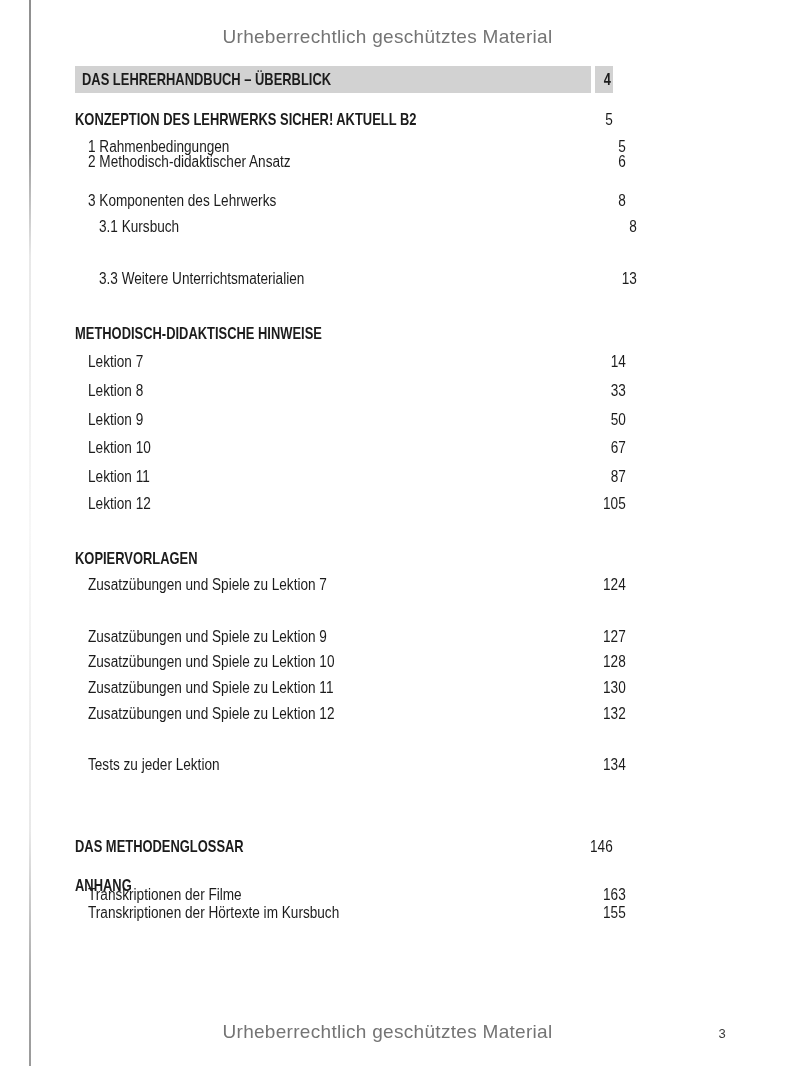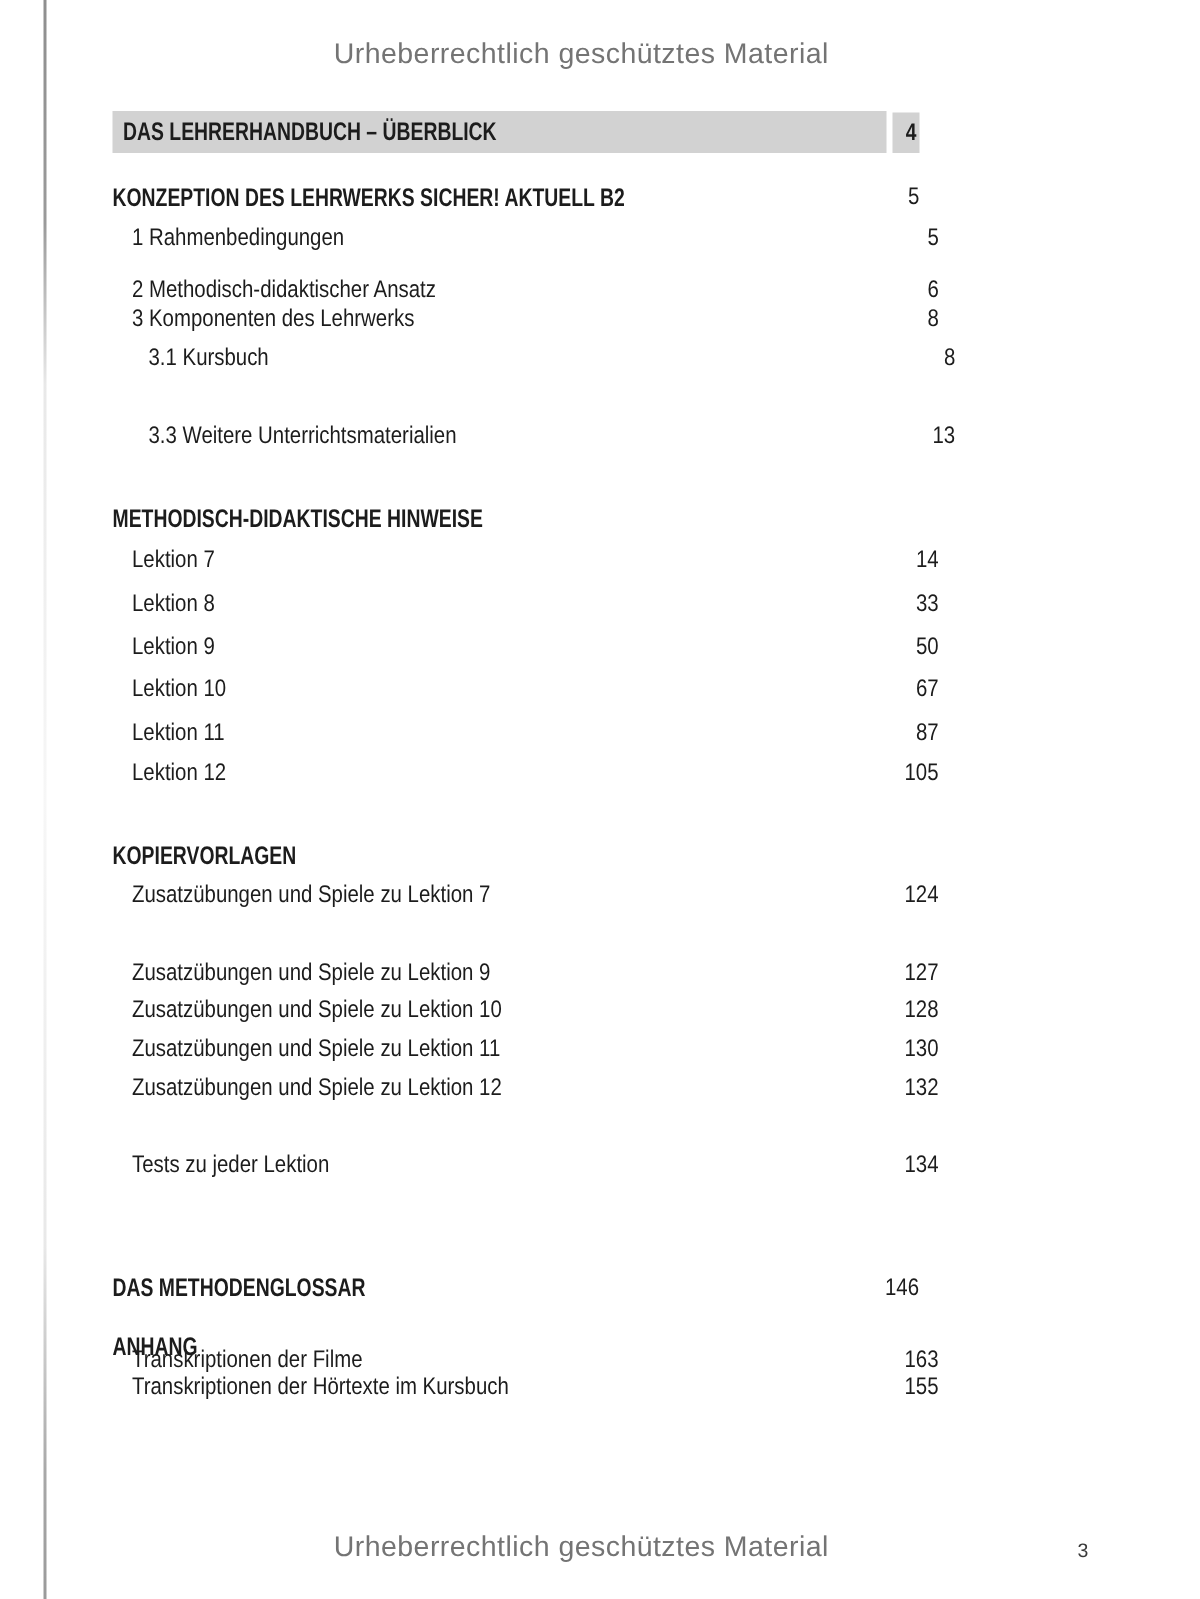--- a/index.html
+++ b/index.html
@@ -21,31 +21,31 @@
   }
   .watermark.top{top:25px;}
   .watermark.bottom{top:1020px;}
   .folio{
     position:absolute;left:714px;top:1026px;width:16px;text-align:center;
     font-size:13px;color:#3a3a3a;
   }
   .content{position:absolute;left:75px;top:0;width:538px;height:1000px;}
   .banner{
     position:absolute;top:66px;left:0;width:538px;height:44px;
-    display:flex;align-items:center;
+    display:flex;align-items:flex-start;
   }
   .banner .bl{
     flex:1;background:#d2d2d2;line-height:27px;padding-left:7px;
     white-space:nowrap;overflow:visible;
   }
   .banner .bp{
     width:18px;margin-left:4px;background:#d2d2d2;line-height:27px;
     text-align:right;padding-right:2px;box-sizing:border-box;
   }
-  .row{position:absolute;left:0;width:538px;height:20px;line-height:20px;margin-top:12px;}
+  .row{position:absolute;left:0;width:538px;height:20px;line-height:20px;}
   .row.i1{padding-left:13px;}
   .row.i2{padding-left:24px;}
   .lbl{
     display:inline-block;white-space:nowrap;
     font-size:16px;transform:scaleX(0.85);transform-origin:0 50%;
   }
   .h .lbl, .banner .bl .lbl{
     font-weight:bold;font-size:17px;transform:scaleX(0.76);
   }
   .pg{
@@ -66,21 +66,21 @@
 
 <div class="content">
 
   <div class="banner">
     <div class="bl"><span class="lbl">DAS LEHRERHANDBUCH – ÜBERBLICK</span></div>
     <div class="bp"><span class="pg">4</span></div>
   </div>
 
   <div class="row h" style="top:110px"><span class="lbl">KONZEPTION DES LEHRWERKS SICHER! AKTUELL B2</span><span class="pg">5</span></div>
   <div class="row i1" style="top:137px"><span class="lbl">1 Rahmenbedingungen</span><span class="pg">5</span></div>
-  <div class="row i1" style="top:172px"><span class="lbl">2 Methodisch-didaktischer Ansatz</span><span class="pg">6</span></div>
+  <div class="row i1" style="top:152px"><span class="lbl">2 Methodisch-didaktischer Ansatz</span><span class="pg">6</span></div>
   <div class="row i1" style="top:191px"><span class="lbl">3 Komponenten des Lehrwerks</span><span class="pg">8</span></div>
   <div class="row i2" style="top:217px"><span class="lbl">3.1 Kursbuch</span><span class="pg">8</span></div>
   <div class="row i2" style="top:269px"><span class="lbl">3.3 Weitere Unterrichtsmaterialien</span><span class="pg">13</span></div>
 
   <div class="row h" style="top:324px"><span class="lbl">METHODISCH-DIDAKTISCHE HINWEISE</span><span class="pg"></span></div>
   <div class="row i1" style="top:352px"><span class="lbl">Lektion 7</span><span class="pg">14</span></div>
   <div class="row i1" style="top:381px"><span class="lbl">Lektion 8</span><span class="pg">33</span></div>
   <div class="row i1" style="top:410px"><span class="lbl">Lektion 9</span><span class="pg">50</span></div>
   <div class="row i1" style="top:438px"><span class="lbl">Lektion 10</span><span class="pg">67</span></div>
   <div class="row i1" style="top:467px"><span class="lbl">Lektion 11</span><span class="pg">87</span></div>

